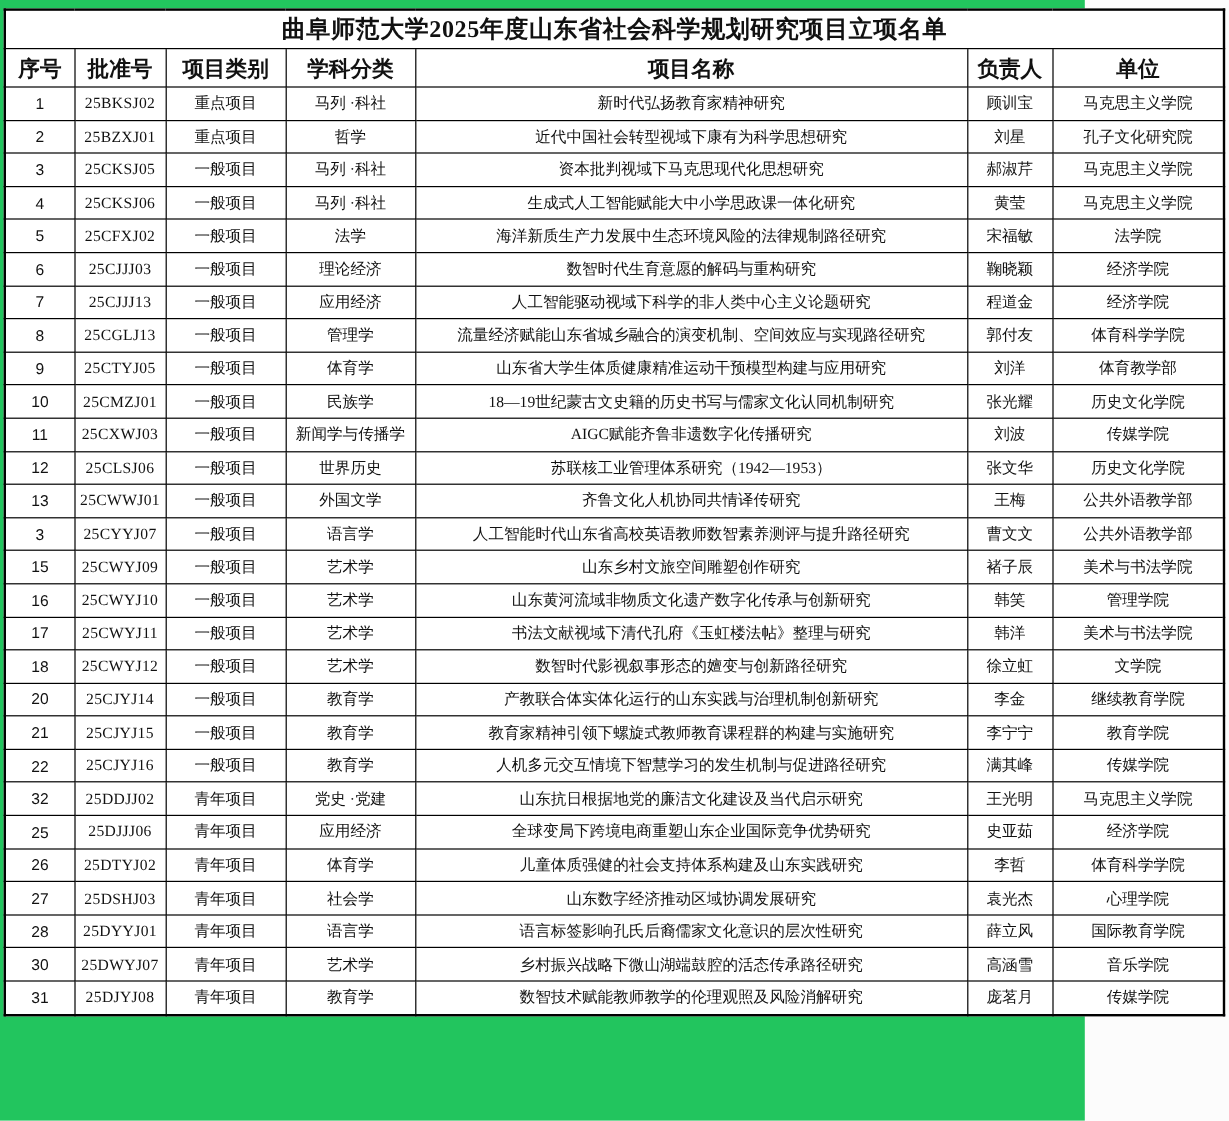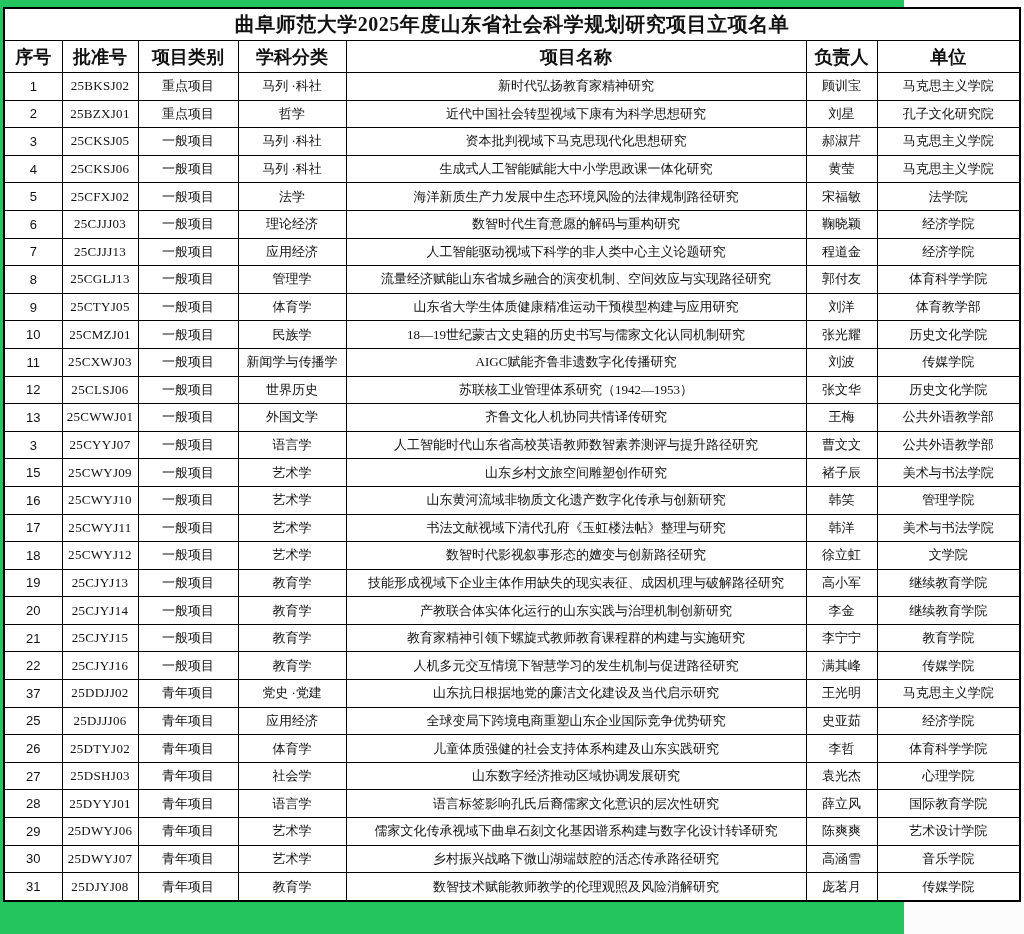--- a/index.html
+++ b/index.html
@@ -242,29 +242,20 @@
         <tr>
     <td class="cell-no">18</td>
     <td class="cell-approval">25CWYJ12</td>
     <td class="cell-category">一般项目</td>
     <td class="cell-discipline">艺术学</td>
     <td class="cell-project">数智时代影视叙事形态的嬗变与创新路径研究</td>
     <td class="cell-leader">徐立虹</td>
     <td class="cell-unit">文学院</td>
   </tr>
         <tr>
-    <td class="cell-no">19</td>
-    <td class="cell-approval">25CJYJ13</td>
-    <td class="cell-category">一般项目</td>
-    <td class="cell-discipline">教育学</td>
-    <td class="cell-project">技能形成视域下企业主体作用缺失的现实表征、成因机理与破解路径研究</td>
-    <td class="cell-leader">高小军</td>
-    <td class="cell-unit">继续教育学院</td>
-  </tr>
-        <tr>
     <td class="cell-no">20</td>
     <td class="cell-approval">25CJYJ14</td>
     <td class="cell-category">一般项目</td>
     <td class="cell-discipline">教育学</td>
     <td class="cell-project">产教联合体实体化运行的山东实践与治理机制创新研究</td>
     <td class="cell-leader">李金</td>
     <td class="cell-unit">继续教育学院</td>
   </tr>
         <tr>
     <td class="cell-no">21</td>
@@ -278,21 +269,21 @@
         <tr>
     <td class="cell-no">22</td>
     <td class="cell-approval">25CJYJ16</td>
     <td class="cell-category">一般项目</td>
     <td class="cell-discipline">教育学</td>
     <td class="cell-project">人机多元交互情境下智慧学习的发生机制与促进路径研究</td>
     <td class="cell-leader">满其峰</td>
     <td class="cell-unit">传媒学院</td>
   </tr>
         <tr>
-    <td class="cell-no">37</td>
+    <td class="cell-no">32</td>
     <td class="cell-approval">25DDJJ02</td>
     <td class="cell-category">青年项目</td>
     <td class="cell-discipline">党史 ·党建</td>
     <td class="cell-project">山东抗日根据地党的廉洁文化建设及当代启示研究</td>
     <td class="cell-leader">王光明</td>
     <td class="cell-unit">马克思主义学院</td>
   </tr>
         <tr>
     <td class="cell-no">25</td>
     <td class="cell-approval">25DJJJ06</td>
@@ -321,29 +312,20 @@
     <td class="cell-unit">心理学院</td>
   </tr>
         <tr>
     <td class="cell-no">28</td>
     <td class="cell-approval">25DYYJ01</td>
     <td class="cell-category">青年项目</td>
     <td class="cell-discipline">语言学</td>
     <td class="cell-project">语言标签影响孔氏后裔儒家文化意识的层次性研究</td>
     <td class="cell-leader">薛立风</td>
     <td class="cell-unit">国际教育学院</td>
-  </tr>
-        <tr>
-    <td class="cell-no">29</td>
-    <td class="cell-approval">25DWYJ06</td>
-    <td class="cell-category">青年项目</td>
-    <td class="cell-discipline">艺术学</td>
-    <td class="cell-project">儒家文化传承视域下曲阜石刻文化基因谱系构建与数字化设计转译研究</td>
-    <td class="cell-leader">陈爽爽</td>
-    <td class="cell-unit">艺术设计学院</td>
   </tr>
         <tr>
     <td class="cell-no">30</td>
     <td class="cell-approval">25DWYJ07</td>
     <td class="cell-category">青年项目</td>
     <td class="cell-discipline">艺术学</td>
     <td class="cell-project">乡村振兴战略下微山湖端鼓腔的活态传承路径研究</td>
     <td class="cell-leader">高涵雪</td>
     <td class="cell-unit">音乐学院</td>
   </tr>

